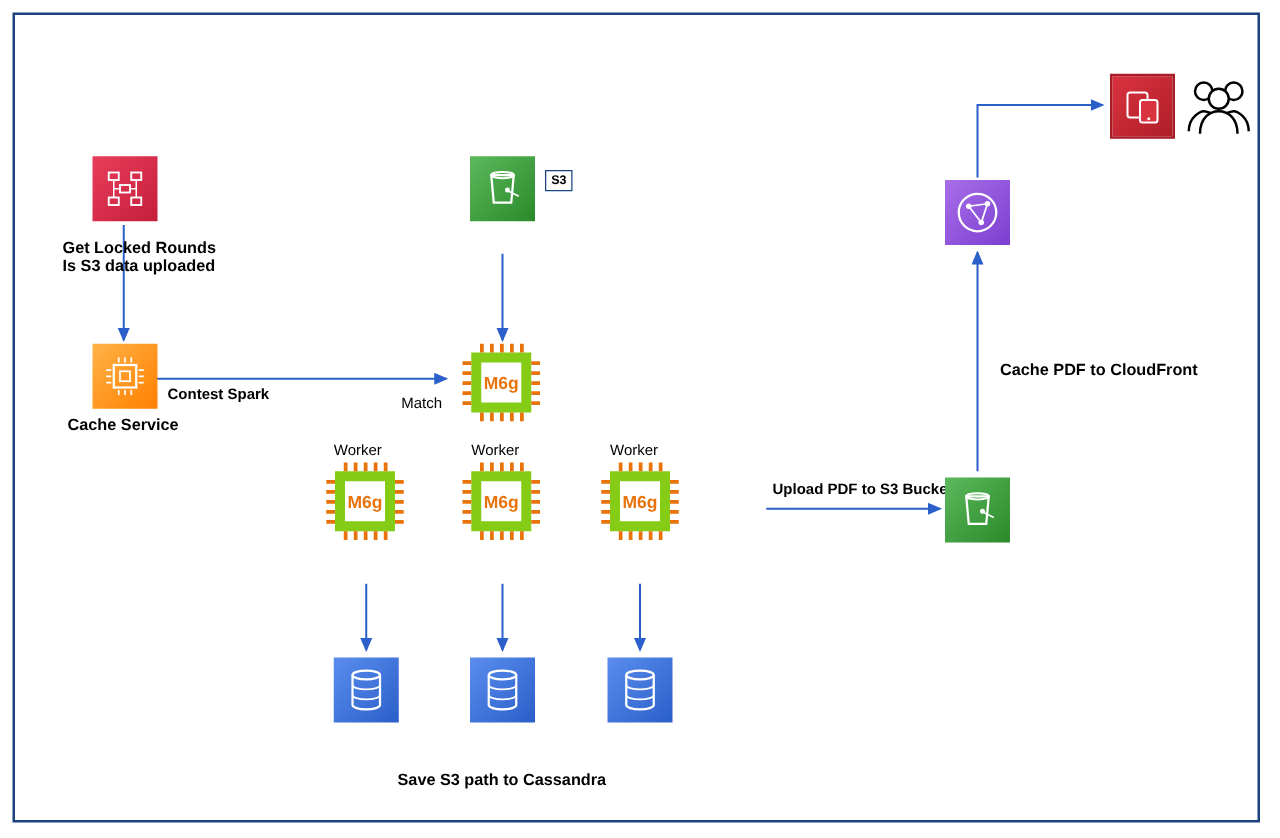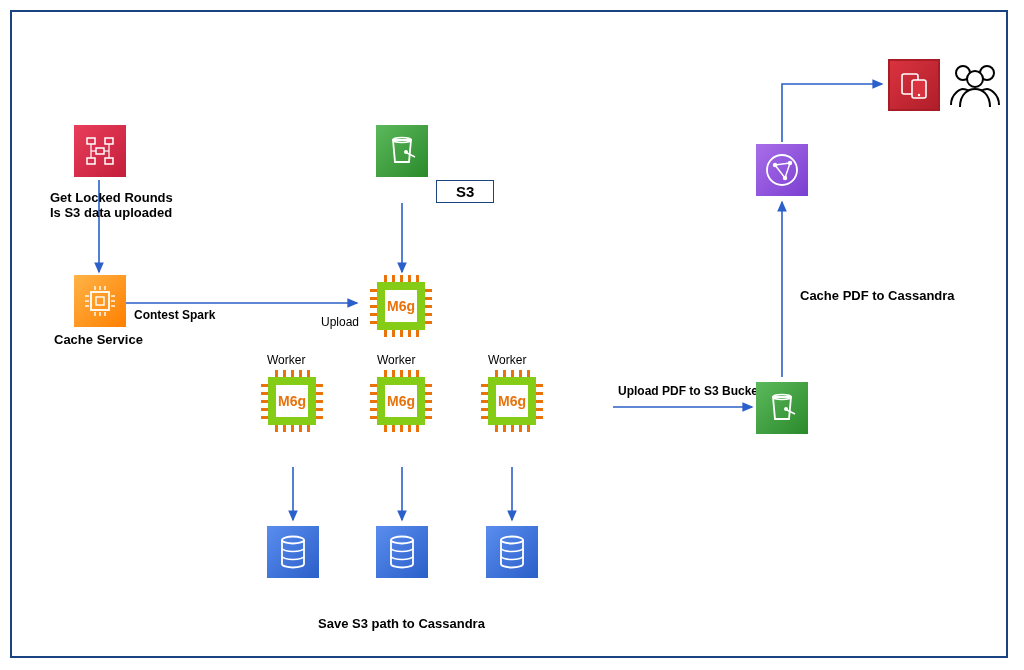--- a/index.html
+++ b/index.html
@@ -38,25 +38,24 @@
   }
   .tile-green { background: linear-gradient(135deg, #5cb85c, #2a8a2a); }
   .tile-red   { background: linear-gradient(135deg, #e83e5b, #c41e3a); }
   .tile-orange{ background: linear-gradient(135deg, #ffb347, #ff7f00); }
   .tile-purple{ background: linear-gradient(135deg, #a86ee8, #7b3fd1); }
   .tile-blue  { background: linear-gradient(135deg, #5a8dee, #2b5fc9); }
   .tile-darkred{ background: linear-gradient(135deg, #d9333f, #b01e2a); }
   .s3-tag {
     position: absolute;
     border: 1px solid #1a4480;
-    padding: 2px 19px;
-    font-size: 15px;
+    padding: 2px 4px;
+    font-size: 10px;
     font-weight: 700;
     background: #fff;
-    margin-top: 44px;
   }
   
   .spark-box {
     position: absolute;
     left: 221px; top: 254px;
     width: 380px; height: 200px;
     background: #aac7e8;
     border: 2px solid #5b8ac8;
     border-radius: 22px;
   }
@@ -187,21 +186,21 @@
     <div class="pin" style="top:22px; left:0; height:3px; width:7px;"></div>
     <div class="pin" style="top:30px; left:0; height:3px; width:7px;"></div>
     <div class="pin" style="top:38px; left:0; height:3px; width:7px;"></div>
     <div class="pin" style="top:46px; left:0; height:3px; width:7px;"></div>
     <div class="pin" style="top:14px; right:0; height:3px; width:7px;"></div>
     <div class="pin" style="top:22px; right:0; height:3px; width:7px;"></div>
     <div class="pin" style="top:30px; right:0; height:3px; width:7px;"></div>
     <div class="pin" style="top:38px; right:0; height:3px; width:7px;"></div>
     <div class="pin" style="top:46px; right:0; height:3px; width:7px;"></div>
   </div>
-  <div class="small-label" style="left:309px; top:303px;">Upload</div>
+  <div class="small-label" style="left:309px; top:303px;">Match</div>
 
   <div class="small-label" style="left:255px; top:341px;">Worker</div>
   <div class="chip" style="left:249px; top:358px;">
     <div class="chip-body">M6g</div>
     <div class="pin" style="left:14px; top:0; width:3px; height:7px;"></div>
       <div class="pin" style="left:22px; top:0; width:3px; height:7px;"></div>
       <div class="pin" style="left:30px; top:0; width:3px; height:7px;"></div>
       <div class="pin" style="left:38px; top:0; width:3px; height:7px;"></div>
       <div class="pin" style="left:46px; top:0; width:3px; height:7px;"></div>
     <div class="pin" style="left:14px; bottom:0; width:3px; height:7px;"></div>
@@ -312,21 +311,21 @@
     <svg width="38" height="38" viewBox="0 0 38 38">
       <circle cx="19" cy="19" r="15" fill="none" stroke="#fff" stroke-width="1.8"></circle>
       <circle cx="12" cy="14" r="2.2" fill="#fff"></circle>
       <circle cx="27" cy="12" r="2.2" fill="#fff"></circle>
       <circle cx="22" cy="27" r="2.2" fill="#fff"></circle>
       <line x1="12" y1="14" x2="27" y2="12" stroke="#fff" stroke-width="1.4"></line>
       <line x1="27" y1="12" x2="22" y2="27" stroke="#fff" stroke-width="1.4"></line>
       <line x1="12" y1="14" x2="22" y2="27" stroke="#fff" stroke-width="1.4"></line>
     </svg>
   </div>
-  <div class="label" style="left:788px; top:276px; font-size:13px;">Cache PDF to Cassandra</div>
+  <div class="label" style="left:788px; top:276px; font-size:13px;">Cache PDF to CloudFront</div>
 
   <div class="tile tile-darkred" style="left:876px; top:47px; border:2px solid #a81c26;">
     <svg width="34" height="34" viewBox="0 0 34 34">
       <rect x="5" y="6" width="16" height="20" rx="2" fill="none" stroke="#fff" stroke-width="1.6"></rect>
       <rect x="15" y="12" width="14" height="18" rx="2" fill="#d9333f" stroke="#fff" stroke-width="1.6"></rect>
       <circle cx="22" cy="27" r="1.2" fill="#fff"></circle>
     </svg>
   </div>
 
   <div class="users-icon" style="left:936px; top:47px;">

